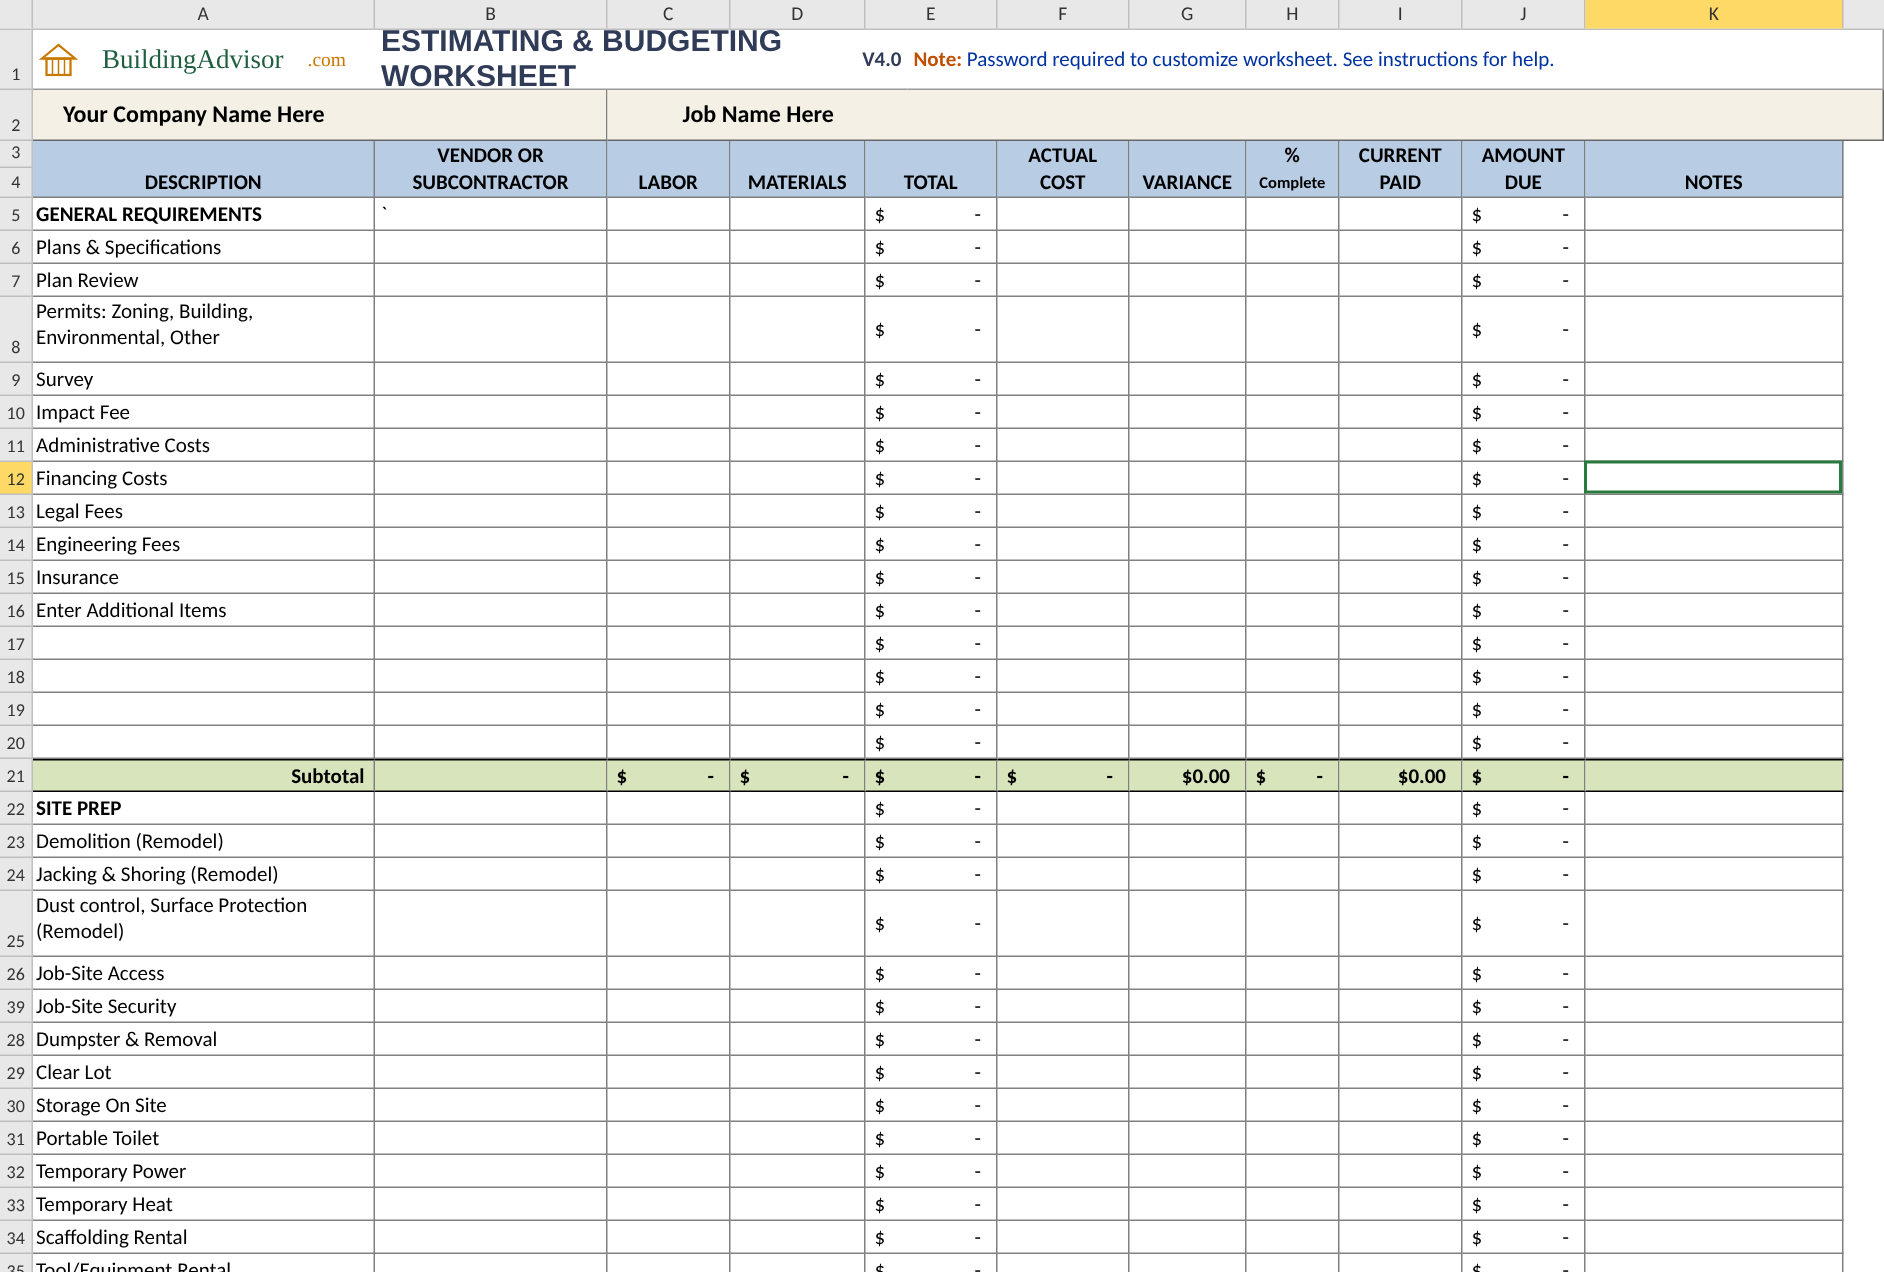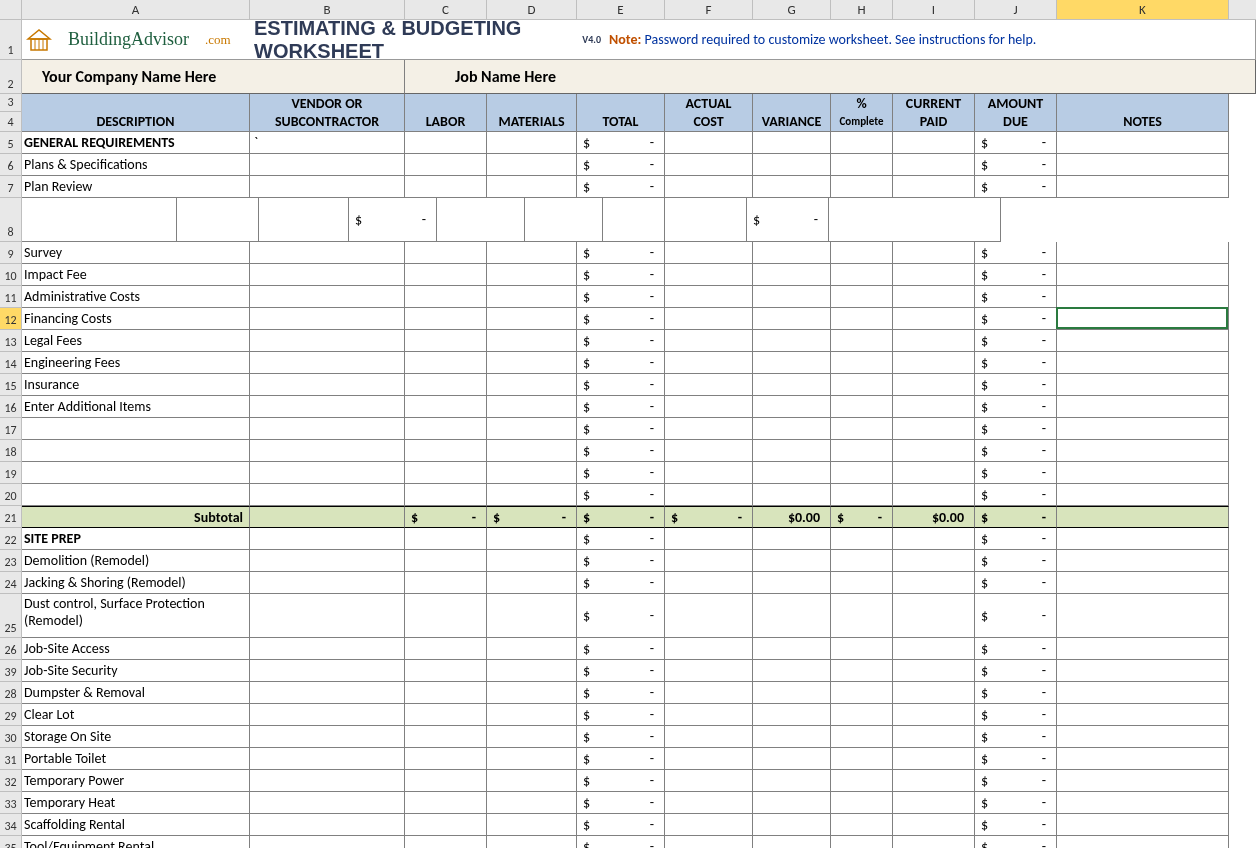--- a/index.html
+++ b/index.html
@@ -82,21 +82,21 @@
   .ba-logo {
     display: inline-flex; align-items: center; gap: 16px;
     font-family: Georgia, serif; font-size: 18px; color: #1f5f3f;
   }
   .ba-logo .house { width: 26px; height: 22px; }
   .ba-dotcom { color: #c87800; font-size: 13px; }
   .title-text {
     font-family: "Segoe UI", Arial, sans-serif;
     font-size: 20px; font-weight: bold; color: #2f3b57;
   }
-  .title-ver { font-size: 10px; font-weight: bold; color: #2f3b57; }
+  .title-ver { font-size: 14px; font-weight: bold; color: #2f3b57; }
   .note-label { color: #c05000; font-weight: bold; }
   .note-text { color: #0033a0; }
 
   
   .r2 { height: 34px; }
   .r2 .cell { background: #f4f0e6; font-weight: bold; font-size: 16px; border-bottom:1px solid #666; }
   .r2 .cA { padding-left: 20px; border-right:1px solid #808080; }
   .r2 .cB { border-right:1px solid #808080; }
   .r2 .rest { flex:1; padding-left: 50px; border-right:1px solid #666; }
 
@@ -270,20 +270,21 @@
     <div class="cell cH"></div>
     <div class="cell cI"></div>
     <div class="cell cJ dollar-cell">
           <span class="d">$</span>
           <span class="v">-</span>
         </div>
     <div class="cell cK"></div>
   </div>
       <div class="grid-row drow tall">
     <div class="row-num">8</div>
+    <div class="cell cA">Permits: Zoning, Building, Environmental, Other</div>
     <div class="cell cB"></div>
     <div class="cell cC"></div>
     <div class="cell cD"></div>
     <div class="cell cE dollar-cell">
           <span class="d">$</span>
           <span class="v">-</span>
         </div>
     <div class="cell cF"></div>
     <div class="cell cG"></div>
     <div class="cell cH"></div>

